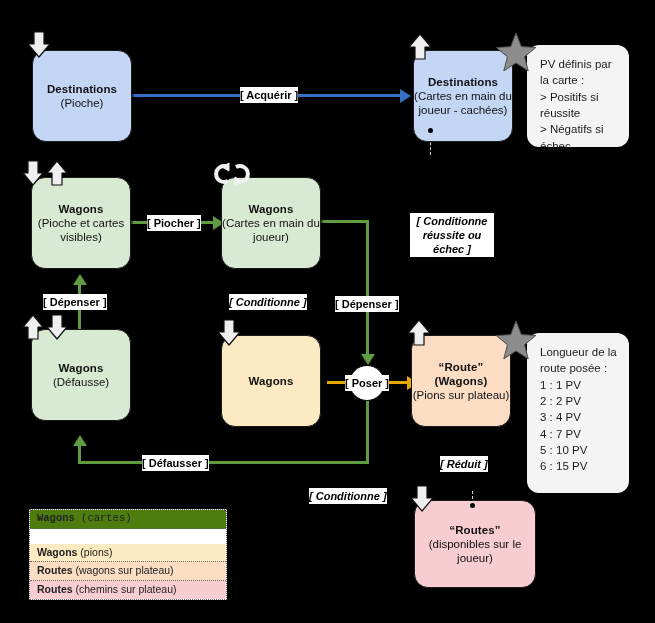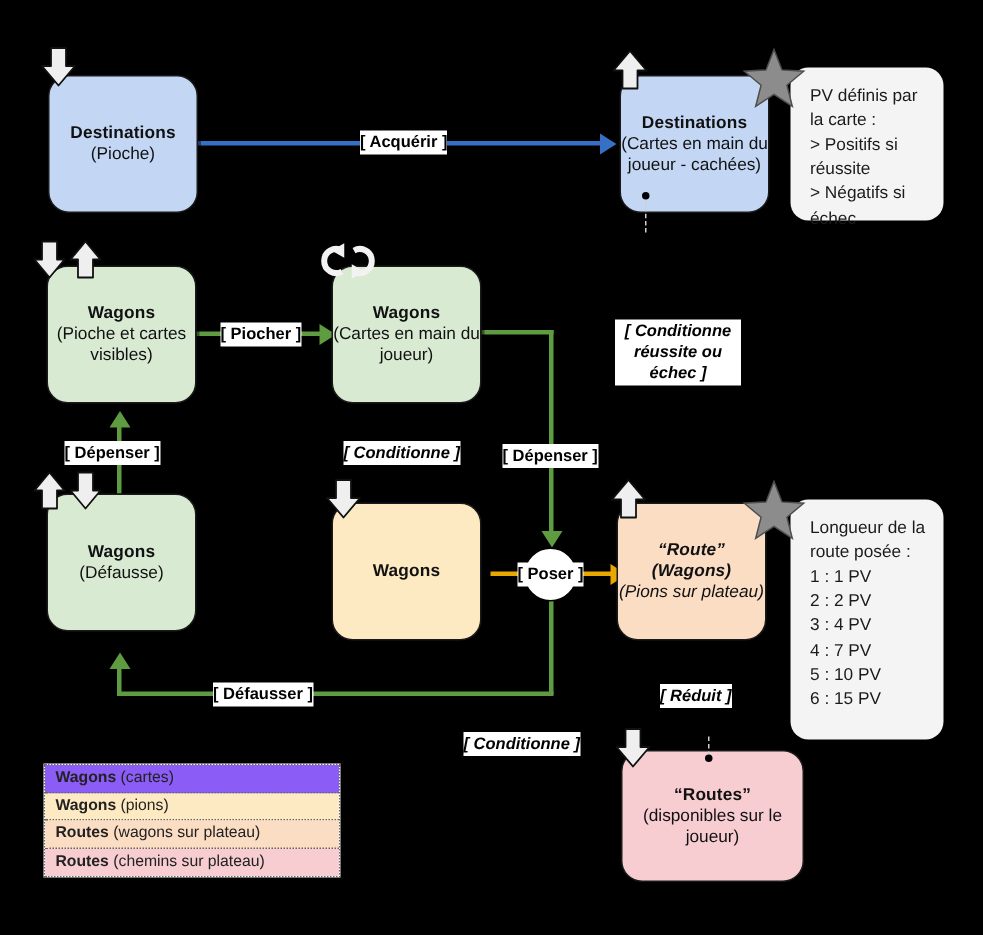--- a/index.html
+++ b/index.html
@@ -36,21 +36,21 @@
     font-size: 11.5px;
     letter-spacing: .1px;
   }
   .node .n-sub {
     font-size: 11.5px;
     font-weight: normal;
   }
   .c-dest  { background: #c3d7f5; }
   .c-wag   { background: #d9ead3; }
   .c-pion  { background: #fdeac2; }
-  .c-route { background: #fbddc4; font-style: italic; }
+  .c-route { background: #fbddc4; }
   .c-routes{ background: #f7cdd1; }
 
   
   .note {
     position: absolute;
     background: #f4f4f4;
     border-radius: 12px;
     box-sizing: border-box;
     padding: 11px 12px 11px 13px;
     font-size: 11.5px;
@@ -141,22 +141,22 @@
     border-bottom: 1px dotted #666666;
     font-size: 10.5px;
     padding: 2px 5px 2.5px 7px;
     color: #222222;
     line-height: 1.25;
     white-space: nowrap;
   }
   .legend-row:last-child { border-bottom: none; }
   .legend-row b { font-weight: bold; }
   .lg-dest  { background: #c3d7f5; }
-  .lg-wagc  { background: #8b5cf6; }
-  .lg-wagp  { background: #fdeac2; }
+  .lg-wagc  { background: #4d7c0f; font-family: Liberation Mono, monospace; }
+  .lg-wagp  { background: #fdeac2; margin-top: 15px; }
   .lg-rtw   { background: #fbddc4; }
   .lg-rtc   { background: #f7cdd1; }
 </style>
 </head>
 <body>
 
 <div id="canvas">
 
   <div class="edge h-line blue" style="left:132px; top:94px; width:270px;"></div>
   <div class="ah ah-r-blue" style="left:400px; top:88.5px;"></div>

